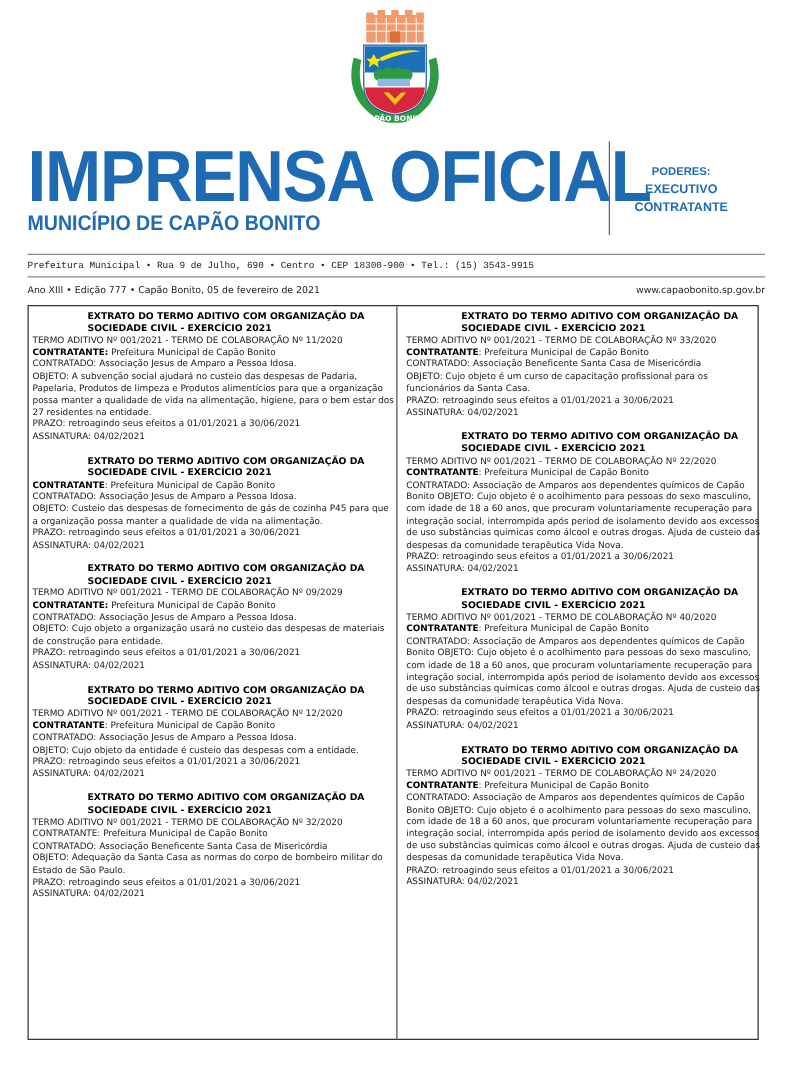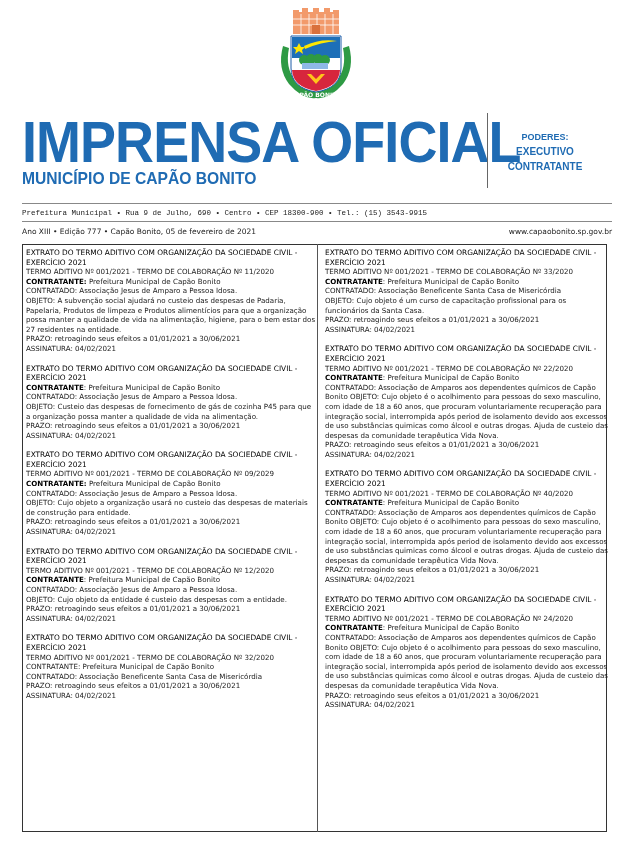--- a/index.html
+++ b/index.html
@@ -20,21 +20,21 @@
   .infoline { position: absolute; left: 22px; font-family: "DejaVu Sans", sans-serif; font-size: 7.5px; color: #222; white-space: nowrap; }
   .website { position: absolute; right: 21px; font-family: "DejaVu Sans", sans-serif; font-size: 7.5px; color: #222; text-align: right; }
 
   .content-box { position: absolute; left: 22px; top: 244px; width: 585px; height: 588px; border: 1px solid #333; box-sizing: border-box; }
   .col-divider { position: absolute; left: 317px; top: 244px; width: 1px; height: 588px; background: #555; }
   .col { position: absolute; top: 248px; width: 290px; }
   .col.left { left: 26px; }
   .col.right { left: 325px; width: 286px; }
 
   .entry { font-family: "DejaVu Sans", sans-serif; font-size: 7.1px; line-height: 9.6px; color: #1a1a1a; margin-bottom: 10px; }
-  .entry .head { font-weight: 400; color: #000; font-size: 7.4px; }
+  .entry .head { font-weight: 700; color: #000; font-size: 7.4px; margin-left: 44px; }
   .entry .b { font-weight: 700; color: #000; }
   .entry p { margin: 0; }
 </style>
 </head>
 <body>
 
 <div class="crest">
   <svg width="90" height="92" viewBox="0 0 90 92">
 
     <rect x="22" y="4" width="46" height="22" fill="#f29a6b"></rect>
@@ -130,20 +130,21 @@
     <p>CONTRATADO: Associação Jesus de Amparo a Pessoa Idosa.</p>
     <p>OBJETO: Cujo objeto da entidade é custeio das despesas com a entidade.</p>
     <p>PRAZO: retroagindo seus efeitos a 01/01/2021 a 30/06/2021</p>
     <p>ASSINATURA: 04/02/2021</p>
   </div>
   <div class="entry">
     <p class="head">EXTRATO DO TERMO ADITIVO COM ORGANIZAÇÃO DA SOCIEDADE CIVIL - EXERCÍCIO 2021</p>
     <p>TERMO ADITIVO Nº 001/2021 - TERMO DE COLABORAÇÃO Nº 32/2020</p>
     <p><span class="b"></span><span>CONTRATANTE: Prefeitura Municipal de Capão Bonito</span></p>
     <p>CONTRATADO: Associação Beneficente Santa Casa de Misericórdia</p>
+    <p>OBJETO: Adequação da Santa Casa as normas do corpo de bombeiro militar do Estado de São Paulo.</p>
     <p>PRAZO: retroagindo seus efeitos a 01/01/2021 a 30/06/2021</p>
     <p>ASSINATURA: 04/02/2021</p>
   </div>
 </div>
 
 <div class="col right">
   <div class="entry">
     <p class="head">EXTRATO DO TERMO ADITIVO COM ORGANIZAÇÃO DA SOCIEDADE CIVIL - EXERCÍCIO 2021</p>
     <p>TERMO ADITIVO Nº 001/2021 - TERMO DE COLABORAÇÃO Nº 33/2020</p>
     <p><span class="b">CONTRATANTE</span><span>: Prefeitura Municipal de Capão Bonito</span></p>

